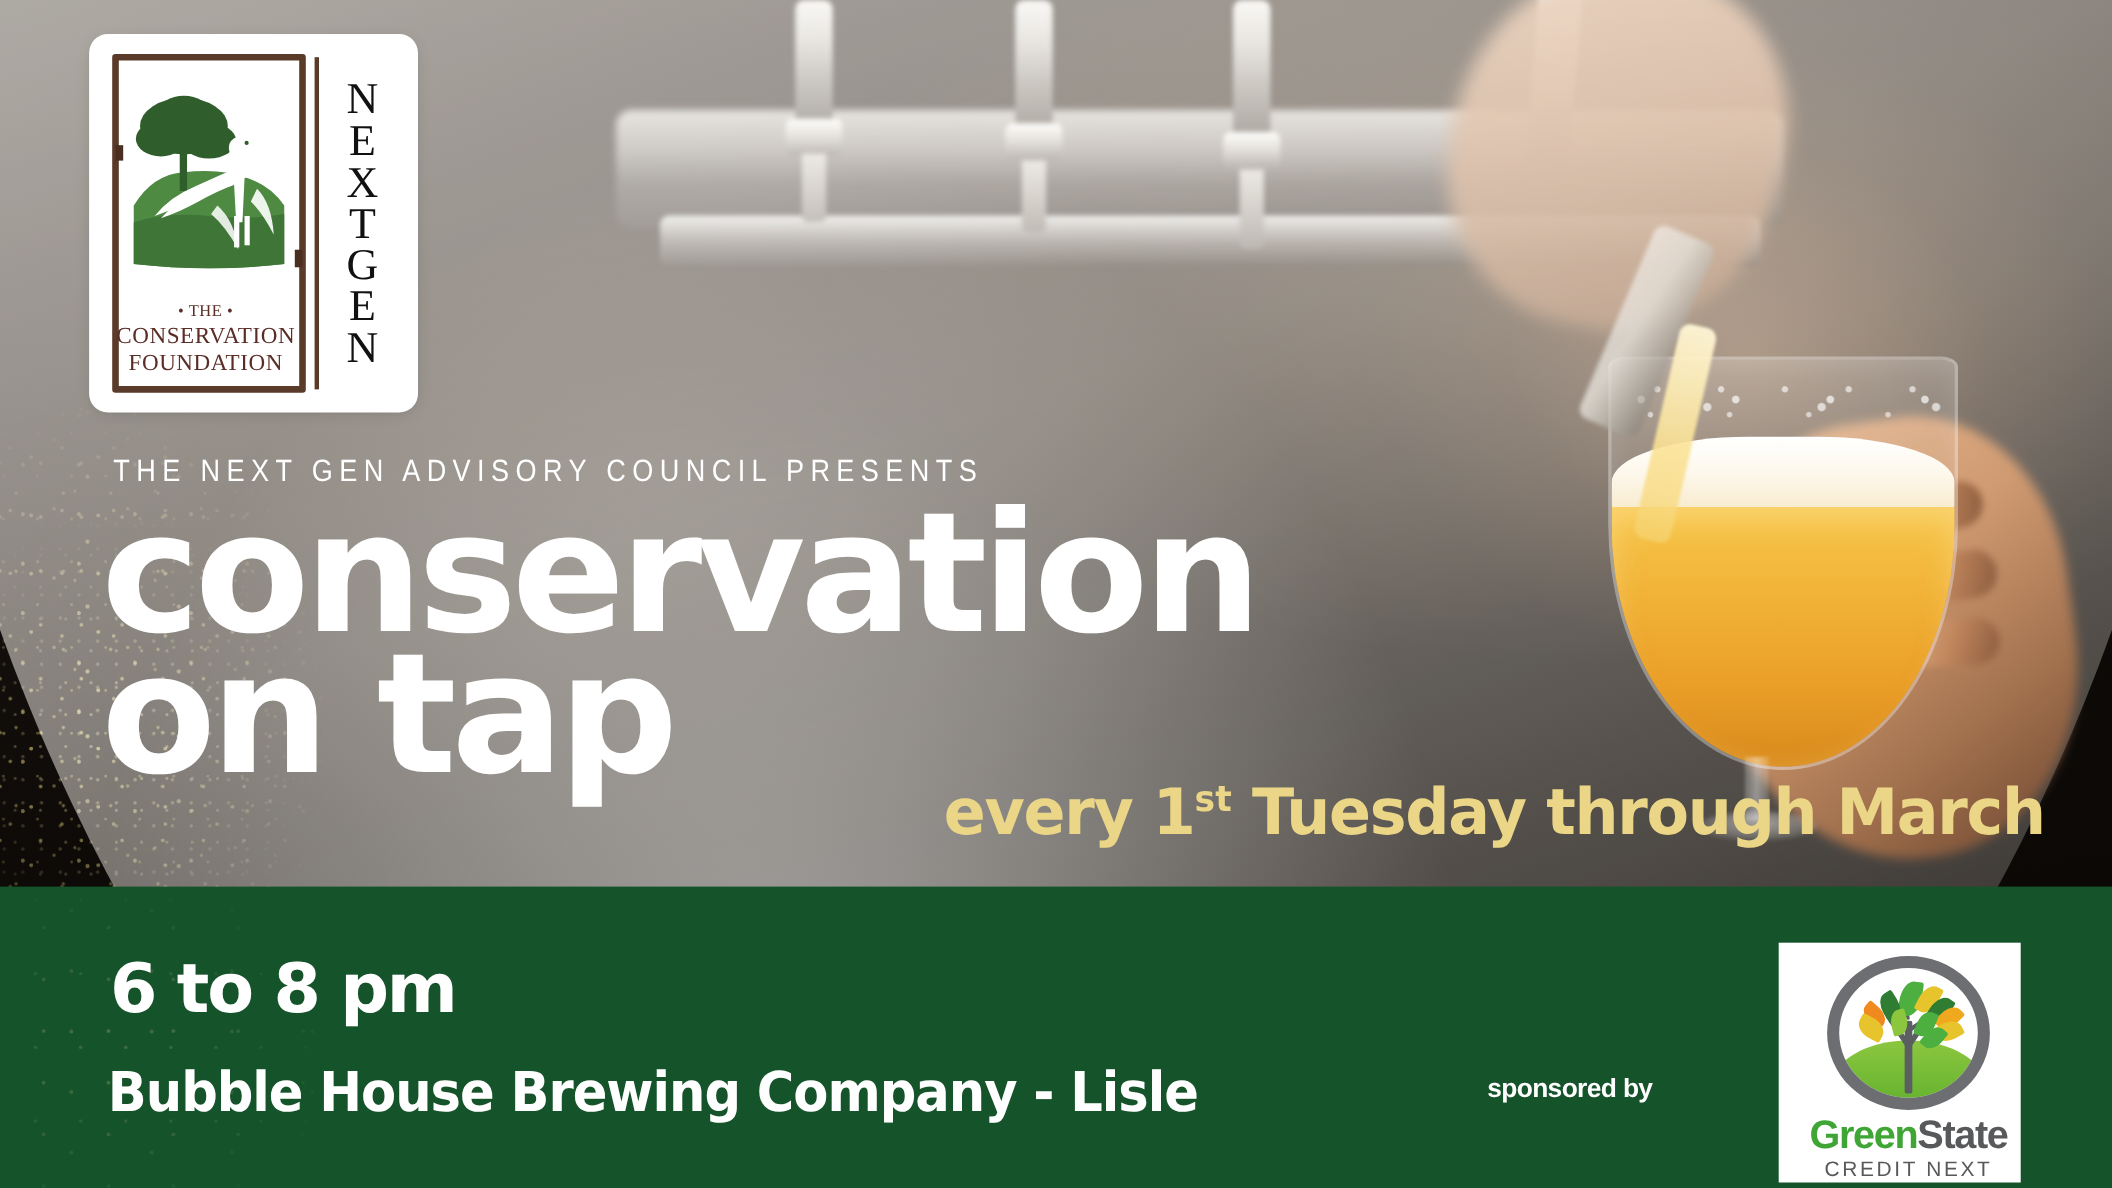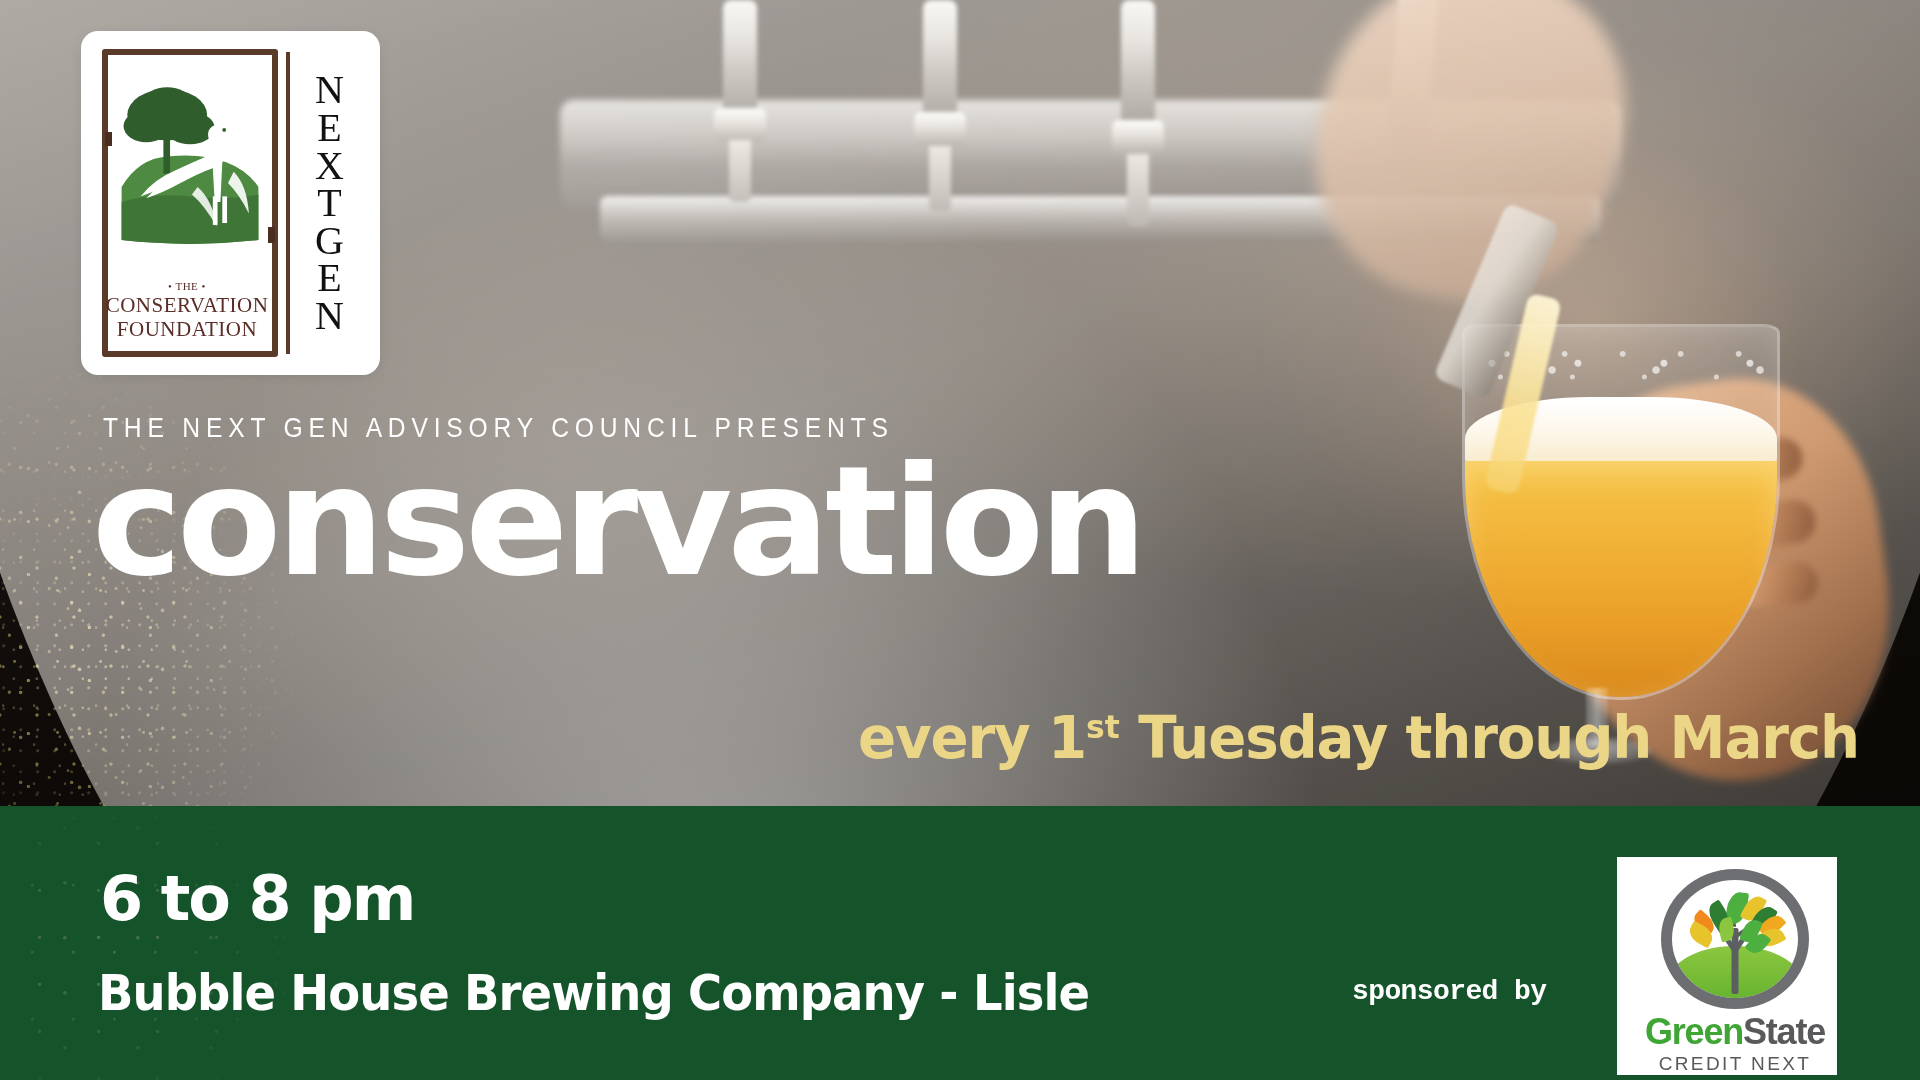--- a/index.html
+++ b/index.html
@@ -116,21 +116,21 @@
   
   .logo{position:absolute;left:88px;top:38px;width:285px;height:330px;display:flex;
     background:#fff;border-radius:10px;box-shadow:0 0 0 7px #fff, 0 2px 16px rgba(0,0,0,.25);}
   .logo-left{position:relative;width:198px;height:100%;}
   .logo-frame{position:absolute;left:14px;top:11px;right:8px;bottom:11px;border:6px solid #5a3a29;border-radius:3px;}
   .logo-frame:before{content:"";position:absolute;left:-3px;top:26%;width:7px;height:14px;background:#4a2e20;}
   .logo-frame:after{content:"";position:absolute;right:-3px;top:58%;width:7px;height:16px;background:#4a2e20;}
   .logo-art{position:absolute;left:26px;top:22px;right:20px;height:212px;}
   .logo-cap{font-family:"Liberation Serif",serif;color:#5a2d27;text-align:center;
     position:absolute;left:0;right:0;letter-spacing:.5px;}
-  .cap-the{bottom:76px;font-size:11px;}
+  .cap-the{bottom:76px;font-size:15px;}
   .cap-cons{bottom:50px;font-size:21px;}
   .cap-found{bottom:26px;font-size:21px;}
   .logo-div{position:absolute;left:198px;top:14px;bottom:14px;width:4px;background:#5a3a29;}
   .logo-right{position:relative;width:87px;display:flex;align-items:center;justify-content:center;}
   .nextgen{font-family:"Liberation Serif",serif;font-size:40px;line-height:.94;color:#111;
     letter-spacing:0px;text-align:center;}
 
   
   .kicker{position:absolute;left:103px;top:412px;font-size:28px;font-weight:400;color:#fff;
     letter-spacing:6.6px;font-family:"Liberation Sans",sans-serif;
@@ -156,21 +156,21 @@
       radial-gradient(circle at 52% 48%, rgba(208,196,132,.8) 0 1.2px, transparent 1.9px),
       radial-gradient(circle at 30% 76%, rgba(220,208,144,.85) 0 1.5px, transparent 2.1px);
     background-size:59px 47px, 41px 67px, 73px 55px;}
 
   .time{position:absolute;left:100px;top:56px;color:#fff;font-weight:700;
     font-family:"DejaVu Sans",sans-serif;font-size:62px;letter-spacing:-2px;}
   .venue{position:absolute;left:98px;top:158px;color:#fff;font-weight:700;
     font-family:"DejaVu Sans",sans-serif;font-size:50px;letter-spacing:-1px;white-space:nowrap;
     transform:scaleX(.93);transform-origin:left center;}
   .sponsoredby{position:absolute;left:1352px;top:170px;color:#fff;font-weight:700;
-    font-family:Liberation Mono, monospace;font-size:28px;letter-spacing:-.6px;}
+    font-family:Liberation Sans, sans-serif;font-size:24px;letter-spacing:-.6px;}
 
   
   .gs{position:absolute;left:1617px;top:51px;width:220px;height:218px;background:#fff;
     display:flex;flex-direction:column;align-items:center;justify-content:flex-start;padding-top:12px;box-sizing:border-box;padding-left:16px;}
   .gs-mark{position:relative;width:148px;height:148px;}
   .gs-ring{position:absolute;inset:0;border-radius:50%;border:11px solid #6d6e71;box-sizing:border-box;}
   .gs-inner{position:absolute;inset:11px;border-radius:50%;overflow:hidden;background:#fff;}
   .gs-hill{position:absolute;left:-6%;bottom:-6%;width:112%;height:50%;border-radius:50% 50% 0 0 / 74% 74% 0 0;
     background:linear-gradient(180deg,#8CC63F 0%,#63B22E 100%);}
   .gs-trunk{position:absolute;left:50%;bottom:3%;width:7px;height:56%;transform:translateX(-50%);
@@ -276,20 +276,21 @@
         <span>E</span><br>
         <span>N</span>
       </div>
     </div>
   </div>
 
   <div class="kicker">THE NEXT GEN ADVISORY COUNCIL PRESENTS</div>
 
   <div class="headline">
     <span class="hl1">conservation</span>
+    <span class="hl2">on tap</span>
   </div>
 
   <div class="every">
     <span>every </span><span>1</span><sup>st</sup><span> Tuesday through March</span>
   </div>
 
   <div class="band">
     <div class="band-tex"></div>
     <div class="time">6 to 8 pm</div>
     <div class="venue">Bubble House Brewing Company - Lisle</div>

